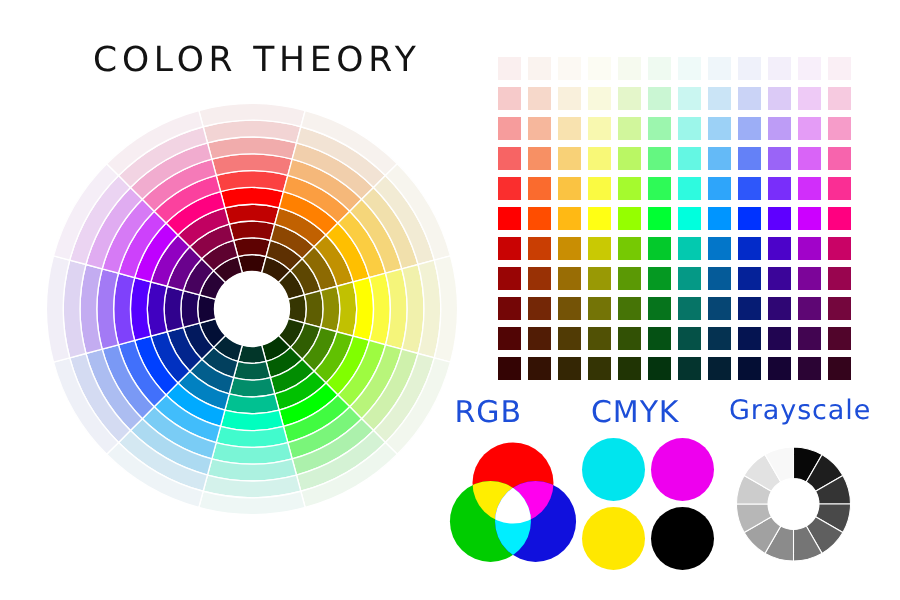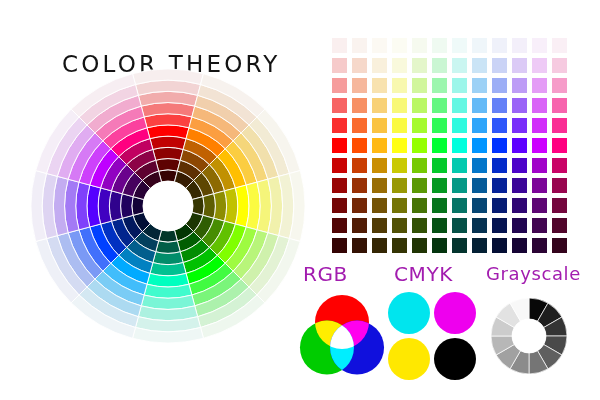--- a/index.html
+++ b/index.html
@@ -25,29 +25,28 @@
   .page-title {
     position: absolute;
     left: 62px;
     top: 27px;
     font-family: "DejaVu Sans", "Liberation Sans", sans-serif;
     font-size: 23px;
     font-weight: 400;
     letter-spacing: 3.2px;
     color: #131313;
     white-space: nowrap;
-    margin-top: 24px;
   }
   .model-label {
     position: absolute;
     font-family: "DejaVu Sans", "Liberation Sans", sans-serif;
     font-size: 20px;
     font-weight: 400;
     letter-spacing: 0.6px;
-    color: #a21caf;
+    color: #1d4ed8;
     white-space: nowrap;
   }
   #label-rgb  { left: 303px; top: 262px; }
   #label-cmyk { left: 394px; top: 262px; }
   #label-gray { left: 486px; top: 263px; font-size: 18px; }
 
   .svg-layer {
     position: absolute;
     left: 0;
     top: 0;

